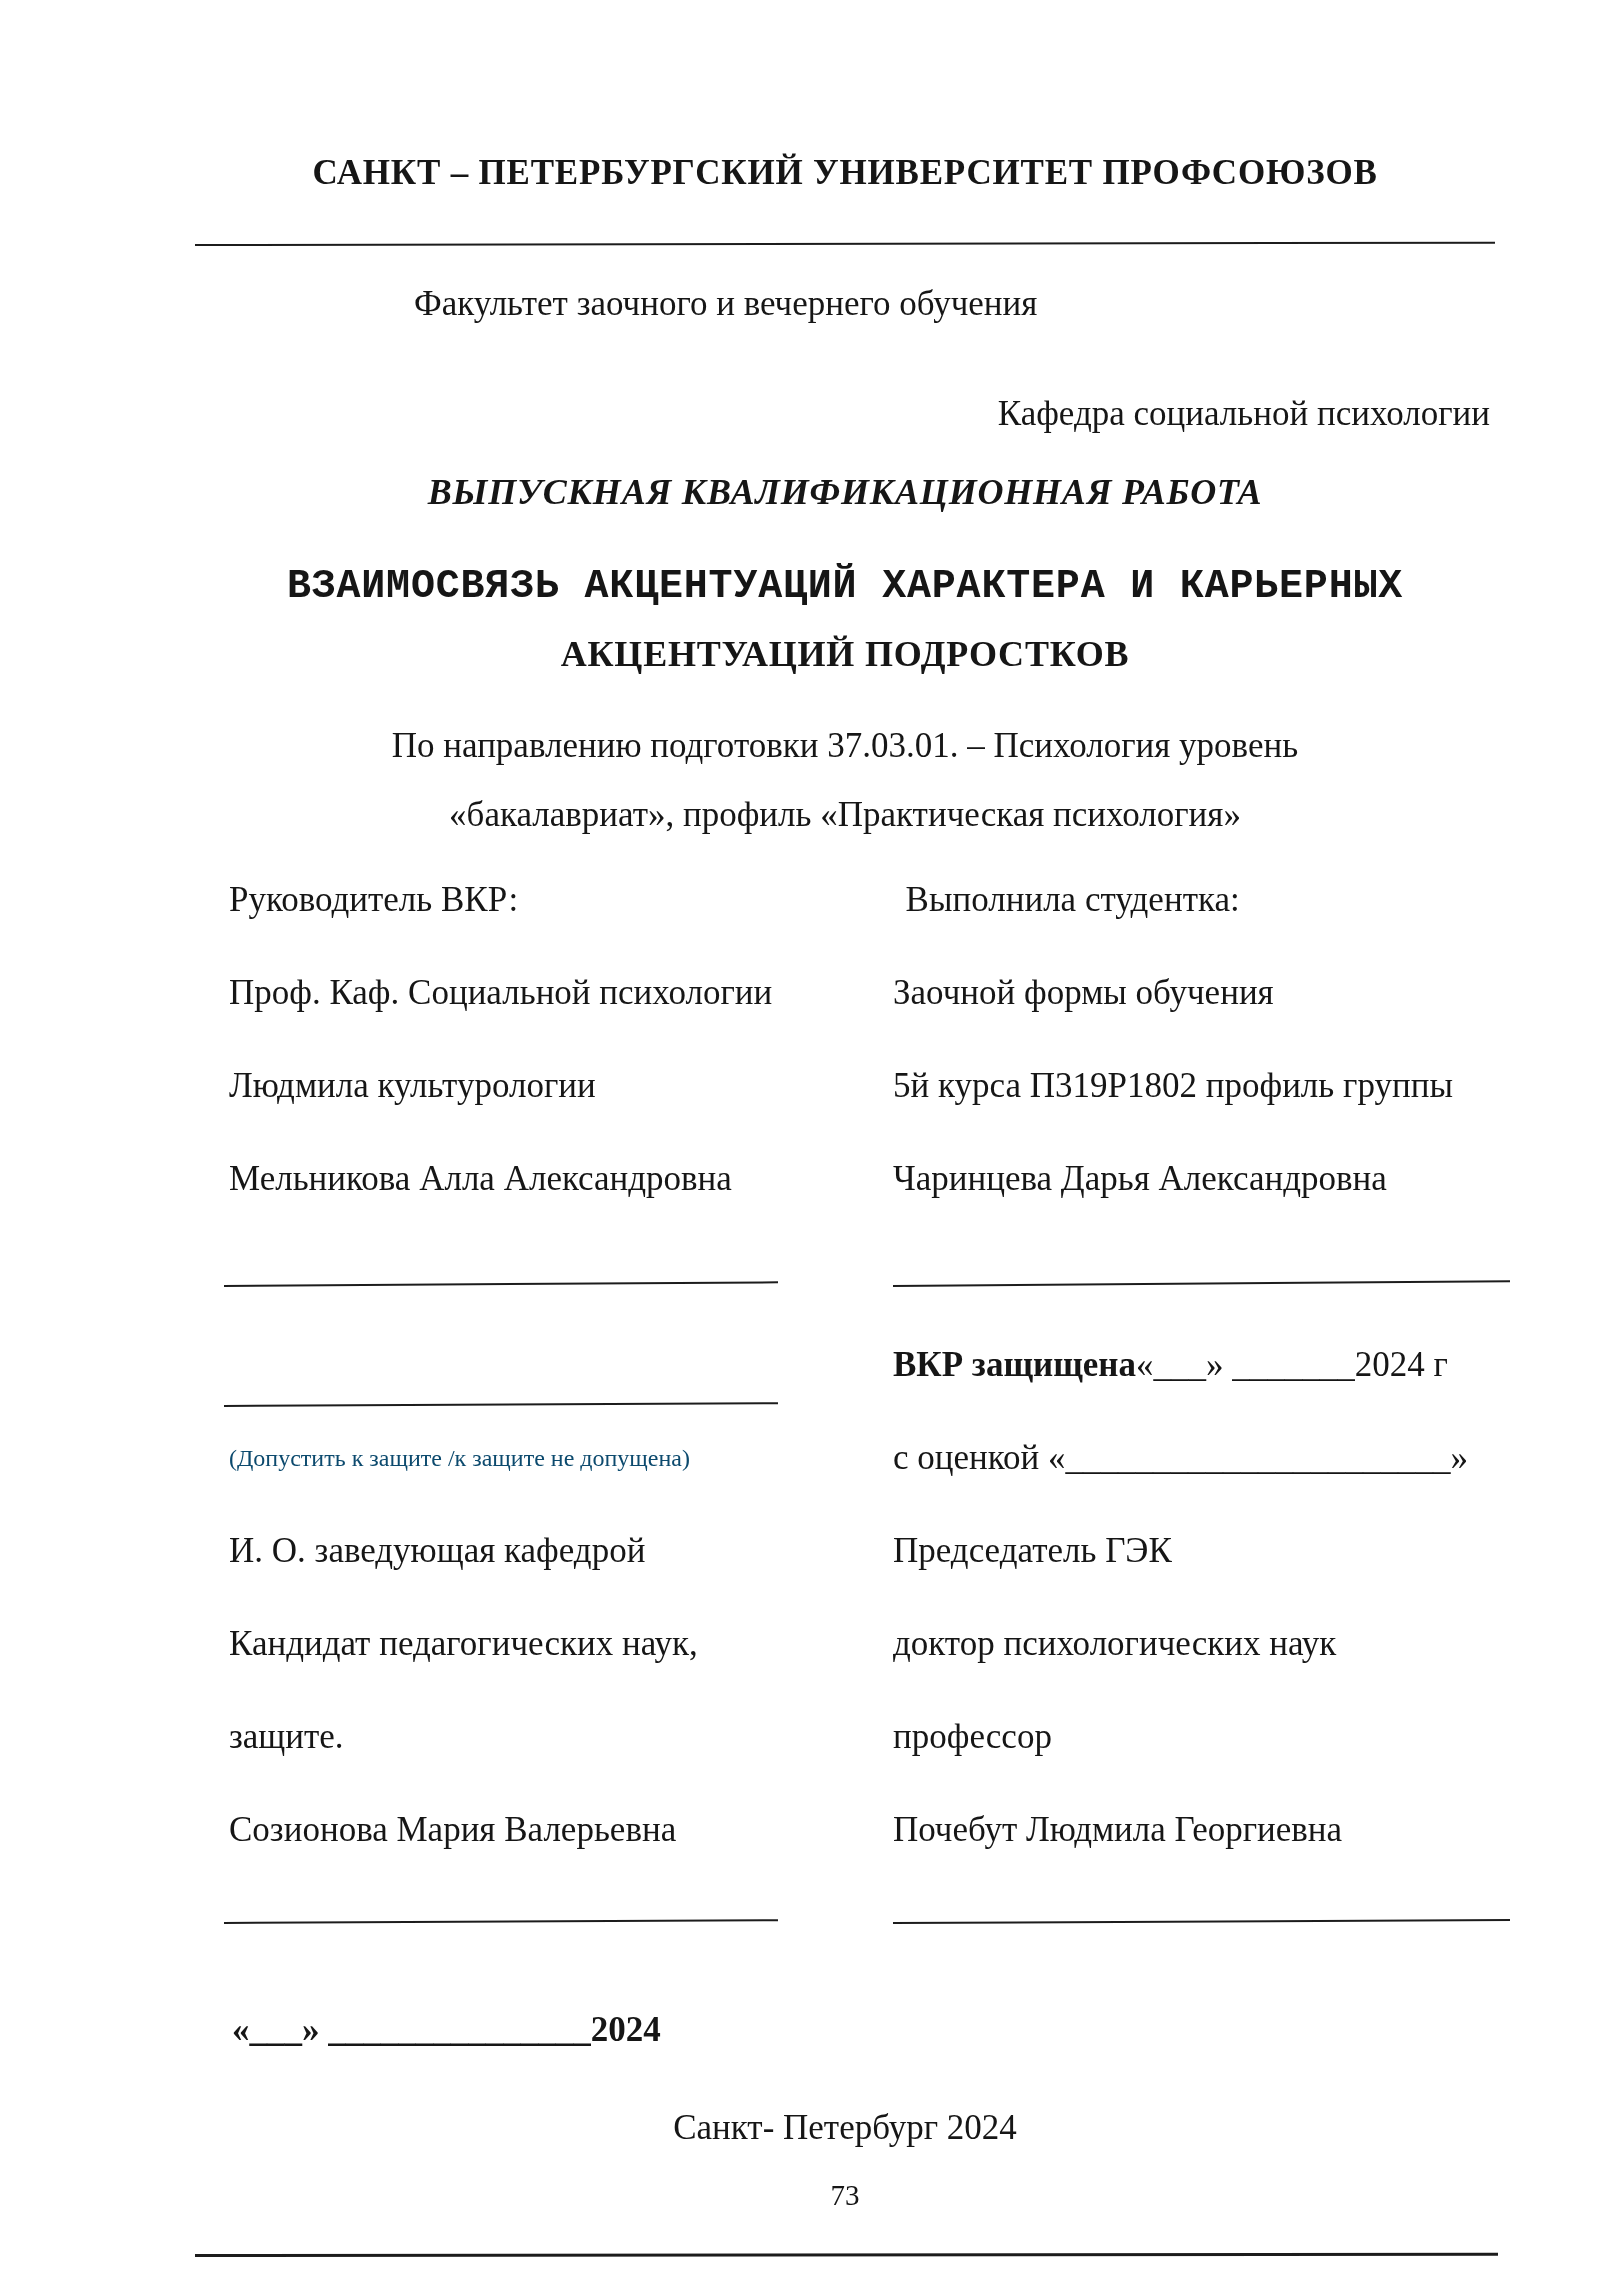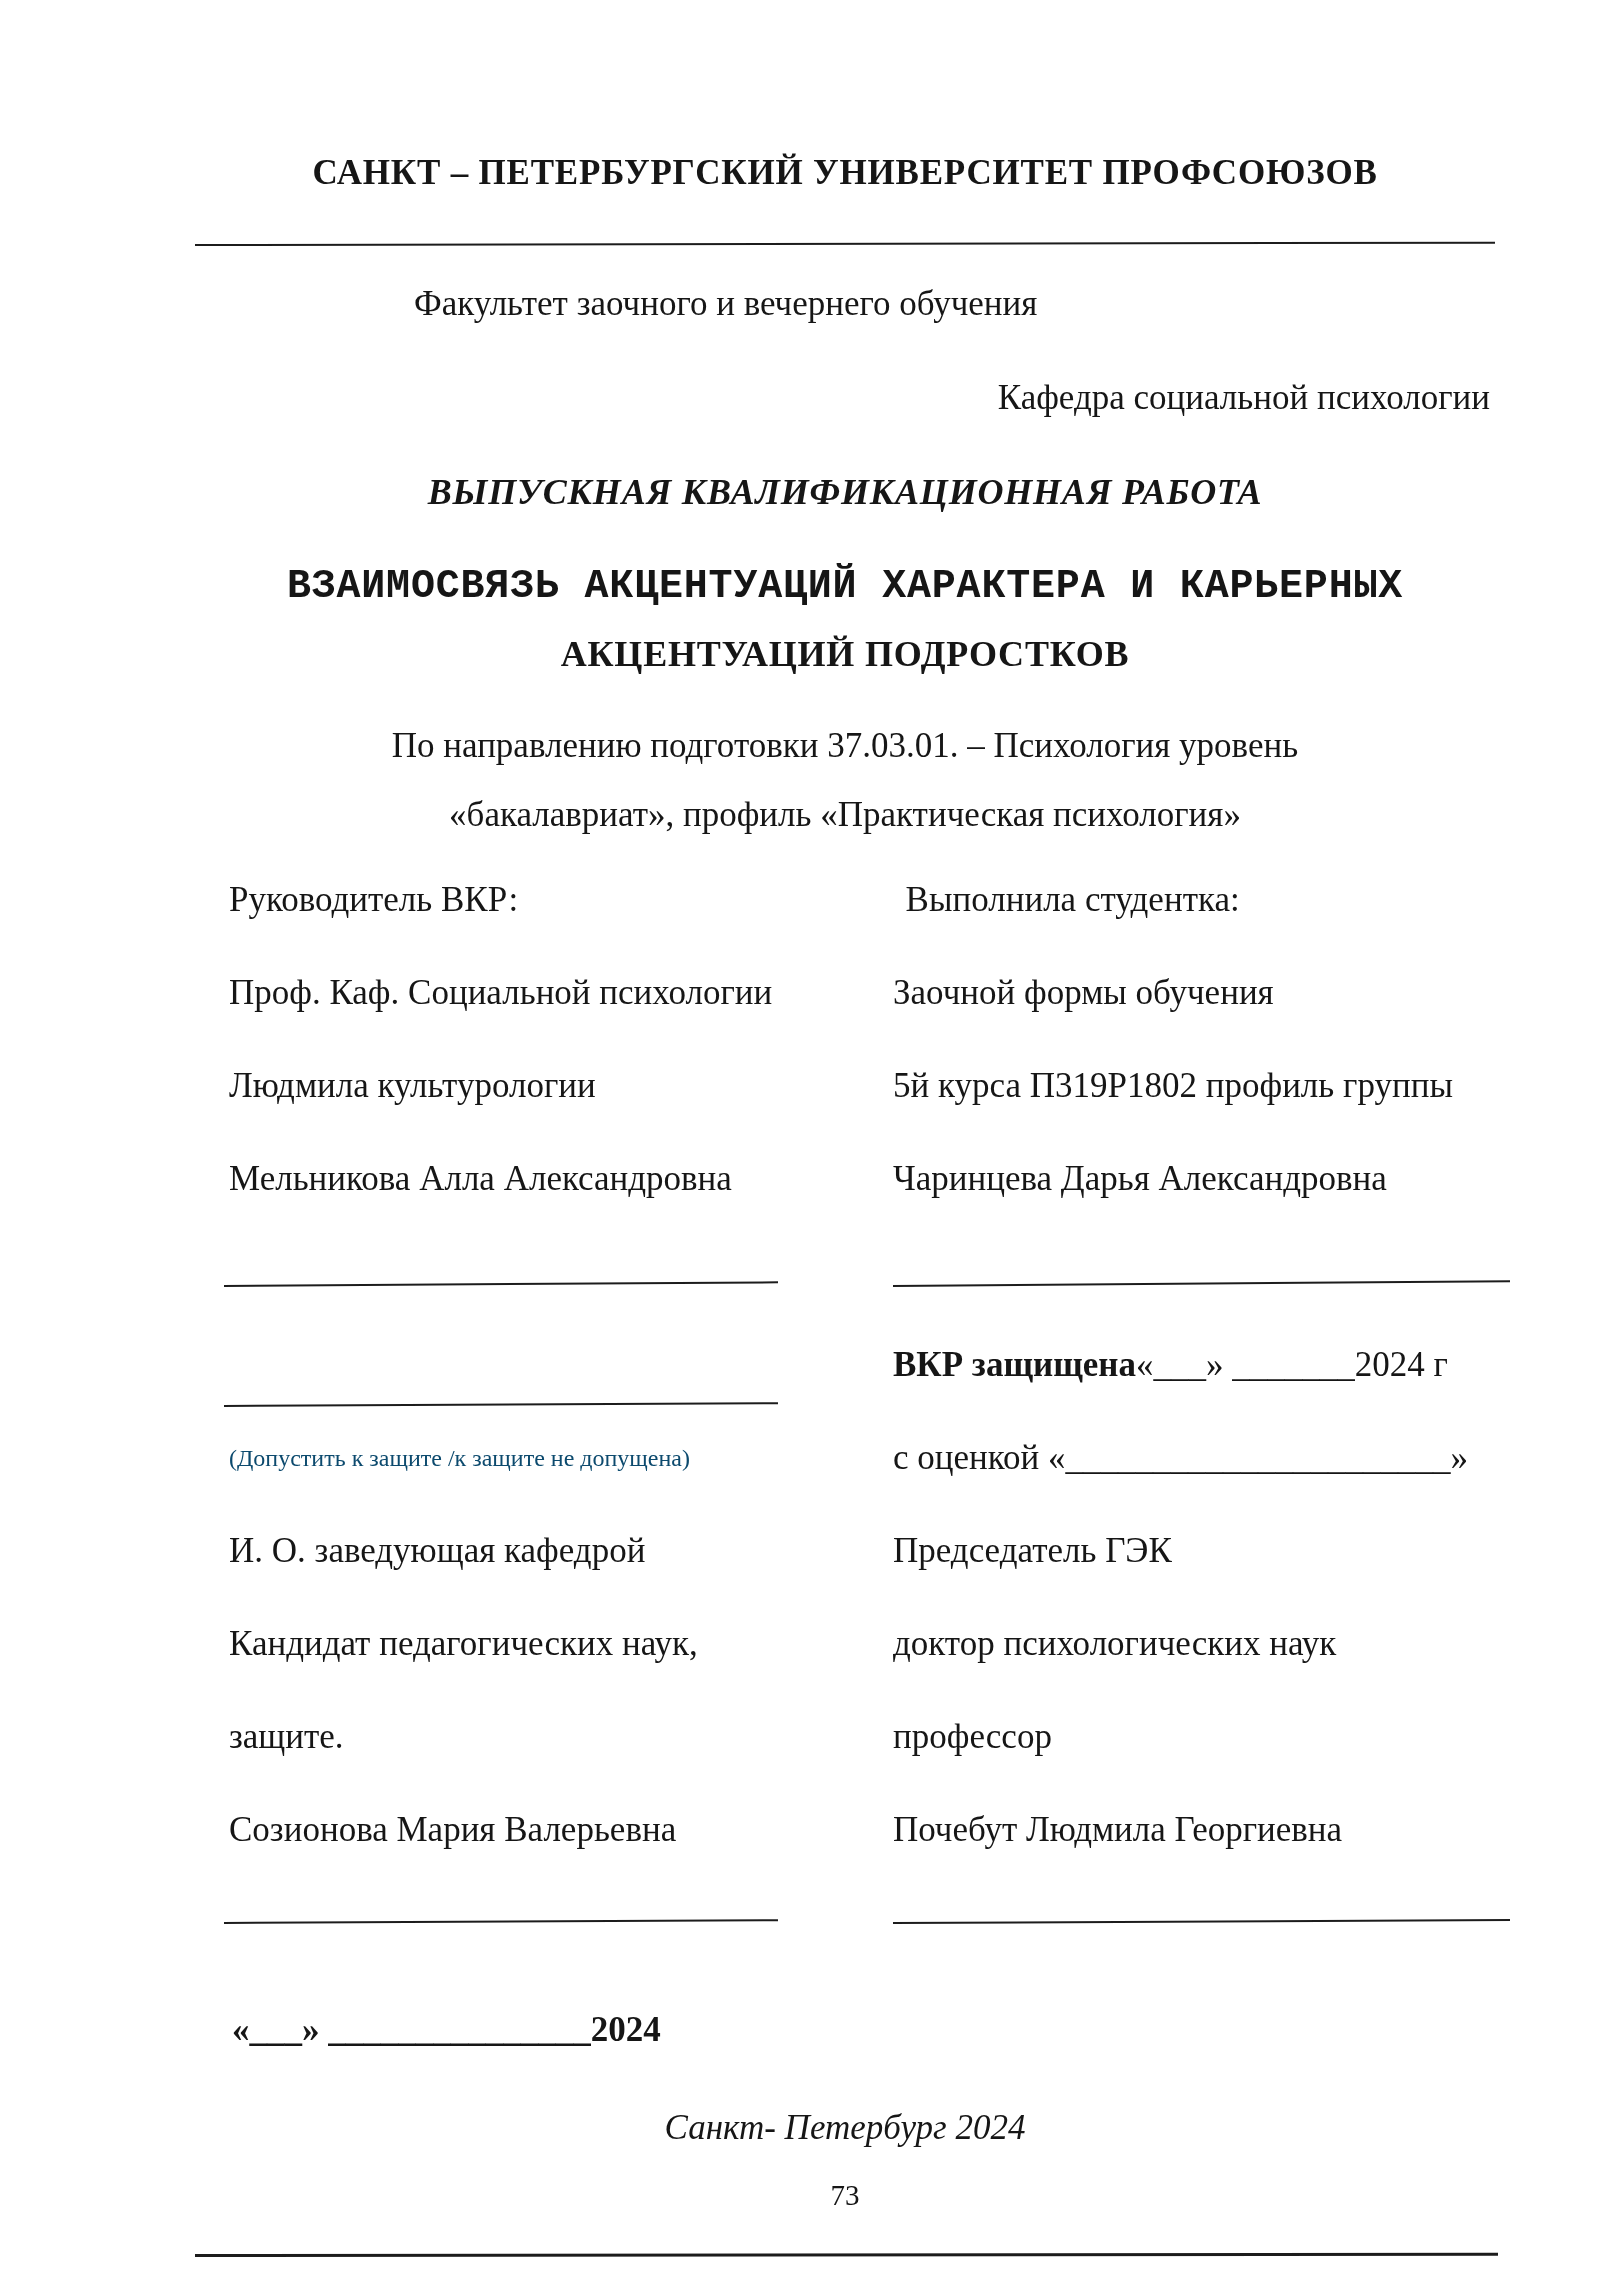--- a/index.html
+++ b/index.html
@@ -21,21 +21,21 @@
   .txt  { font-size: 35px; line-height: 1.15; white-space: nowrap; }
   .bold { font-weight: bold; }
   .u-title { top: 153px; font-size: 35px; font-weight: bold; letter-spacing: 0.8px; padding-right: 102px; }
   .rule {
     background: #1c1c1c;
     transform-origin: left center;
   }
   .rule-top    { top: 244px;  left: 195px; width: 1300px; height: 2.4px; transform: rotate(-0.10deg); }
   .rule-bottom { top: 2254px; left: 195px; width: 1303px; height: 3.1px; transform: rotate(-0.05deg); }
   .faculty  { top: 284px; left: 414px; }
-  .dept     { top: 378px; right: 133px; margin-left: 32px; }
+  .dept     { top: 394px; right: 133px; margin-left: 32px; }
   .worktype { top: 471px; font-size: 36px; font-weight: bold; letter-spacing: 0.8px; font-style: italic; }
   .theme1   { top: 564px; font-size: 40px; font-weight: bold; letter-spacing: 0.8px; font-family: Liberation Mono, monospace; }
   .theme2   { top: 633px; font-size: 36px; font-weight: bold; letter-spacing: 0.8px; }
   .dir1     { top: 726px; }
   .dir2     { top: 795px; }
 
   .col { position: absolute; top: 854px; }
   .col-left  { left: 229px;  width: 636px; }
   .col-right { left: 893px; width: 652px; }
   .row {
@@ -54,21 +54,21 @@
   }
   .w-left   { width: 554px; margin-left: -4.7px; }
   .w-right  { width: 617px; }
   .tilt-a { transform: rotate(-0.38deg); }
   .tilt-b { transform: rotate(-0.28deg); }
   .tilt-c { transform: rotate(-0.45deg); }
   .push-mid  { margin-top: 27px; }
   .push-low  { align-self: flex-end; margin-bottom: 4.7px; }
 
   .footer-date { top: 2010px; left: 232px; font-size: 35px; font-weight: bold; }
-  .city  { top: 2108px; font-style: italic; }
+  .city  { top: 2108px; }
   .pnum  { top: 2179px; font-size: 29px; }
 </style>
 </head>
 <body>
 
 <div class="page">
 
   <div class="abs center-band u-title">САНКТ – ПЕТЕРБУРГСКИЙ УНИВЕРСИТЕТ ПРОФСОЮЗОВ</div>
 
   <div class="abs rule rule-top"></div>

